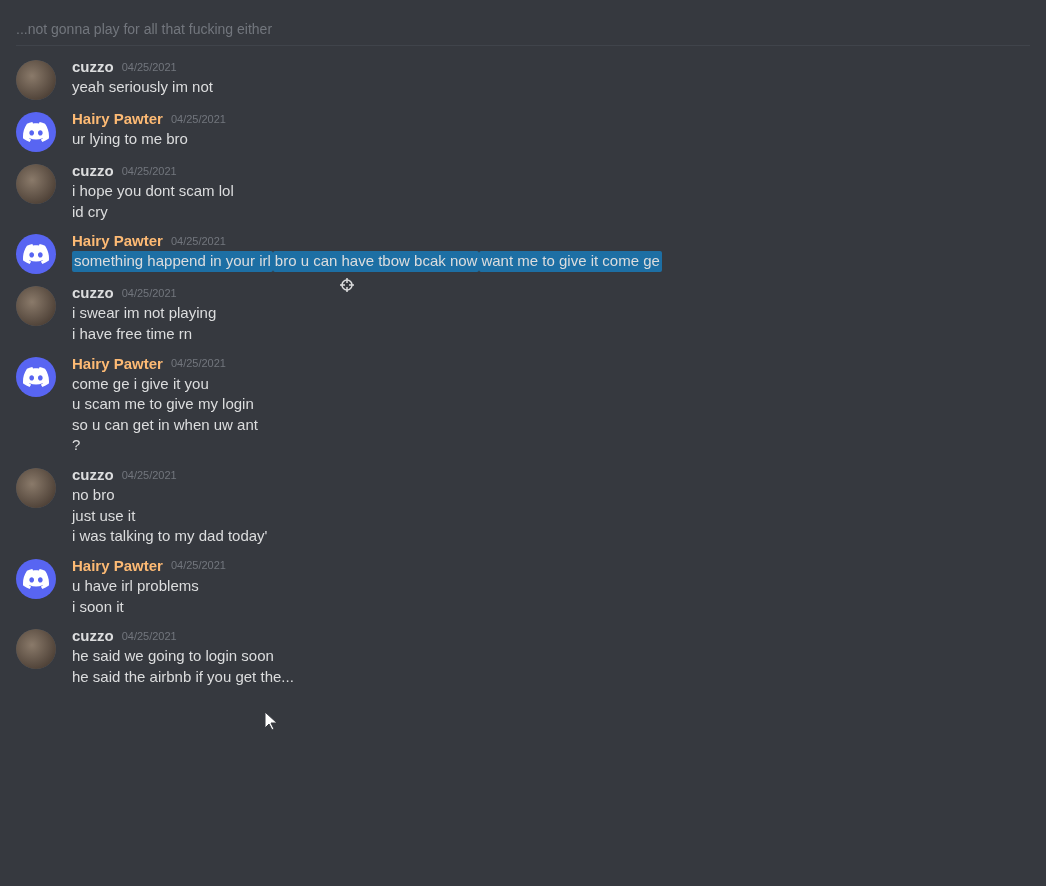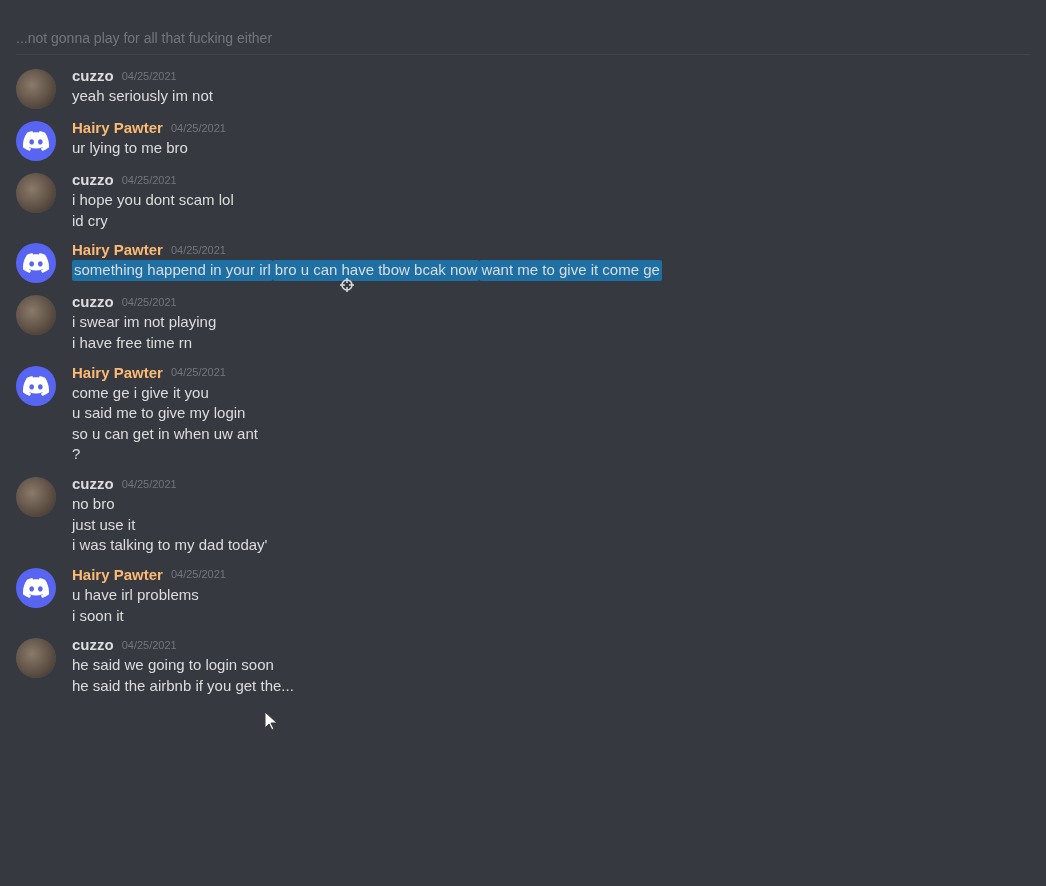--- a/index.html
+++ b/index.html
@@ -6,21 +6,21 @@
     body {
       background-color: #36393f;
       color: #dcddde;
       font-family: 'Whitney', 'Helvetica Neue', Helvetica, Arial, sans-serif;
       font-size: 15px;
       width: 1046px;
       min-height: 886px;
       overflow-x: hidden;
     }
     .messages-container {
-      padding: 26px 16px;
+      padding: 17px 16px;
       display: flex;
       flex-direction: column;
     }
     .message-group {
       display: flex;
       flex-direction: row;
       padding: 4px 0 4px 0;
       margin-bottom: 2px;
       position: relative;
     }
@@ -187,21 +187,21 @@
           <svg viewBox="0 0 71 55" xmlns="http://www.w3.org/2000/svg">
     <path d="M60.1045 4.8978C55.5792 2.8214 50.7265 1.2916 45.6527 0.41542C45.5603 0.39851 45.468 0.440808 45.4204 0.525289C44.7963 1.6353 44.105 3.0834 43.6209 4.2216C38.1637 3.4046 32.7345 3.4046 27.3892 4.2216C26.905 3.0581 26.1886 1.6353 25.5617 0.525289C25.5141 0.443589 25.4218 0.401291 25.3294 0.41542C20.2584 1.2888 15.4057 2.8186 10.8776 4.8978C10.8384 4.9147 10.8048 4.9429 10.7825 4.9795C1.57795 18.7309 -0.943561 32.1443 0.293408 45.3914C0.299005 45.4562 0.335386 45.5182 0.385761 45.5576C6.45866 50.0174 12.3413 52.7249 18.1147 54.5195C18.2071 54.5477 18.305 54.5139 18.3638 54.4378C19.7295 52.5728 20.9469 50.6063 21.9907 48.5383C22.0523 48.4172 21.9935 48.2735 21.8676 48.2256C19.9366 47.4931 18.0979 46.6 16.3292 45.5858C16.1893 45.5041 16.1781 45.304 16.3068 45.2082C16.679 44.9293 17.0513 44.6391 17.4067 44.3461C17.471 44.2926 17.5606 44.2813 17.6362 44.3151C29.2558 49.6202 41.8354 49.6202 53.3179 44.3151C53.3935 44.2785 53.4831 44.2898 53.5502 44.3433C53.9057 44.6363 54.2779 44.9293 54.6529 45.2082C54.7816 45.304 54.7732 45.5041 54.6333 45.5858C52.8646 46.6197 51.0259 47.4931 49.0921 48.2228C48.9662 48.2707 48.9102 48.4172 48.9718 48.5383C50.038 50.6034 51.2554 52.5699 52.5959 54.435C52.6519 54.5139 52.7526 54.5477 52.845 54.5195C58.6464 52.7249 64.529 50.0174 70.6019 45.5576C70.6551 45.5182 70.6887 45.459 70.6943 45.3942C72.1747 30.0791 68.2147 16.7757 60.1968 4.9823C60.1772 4.9429 60.1437 4.9147 60.1045 4.8978ZM23.7259 37.3253C20.2276 37.3253 17.3451 34.1136 17.3451 30.1693C17.3451 26.225 20.1717 23.0133 23.7259 23.0133C27.308 23.0133 30.1626 26.2532 30.1066 30.1693C30.1066 34.1136 27.28 37.3253 23.7259 37.3253ZM47.3178 37.3253C43.8196 37.3253 40.9371 34.1136 40.9371 30.1693C40.9371 26.225 43.7636 23.0133 47.3178 23.0133C50.9 23.0133 53.7545 26.2532 53.6986 30.1693C53.6986 34.1136 50.9 37.3253 47.3178 37.3253Z"></path>
   </svg>
         </div>
         <div class="message-content">
           <div class="message-header">
             <span class="username username-hairy">Hairy Pawter</span>
             <span class="timestamp">04/25/2021</span>
           </div>
           <div class="message-line">come ge i give it you</div>
-          <div class="message-line">u said me to give my login</div>
+          <div class="message-line">u scam me to give my login</div>
           <div class="message-line">so u can get in when uw ant</div>
           <div class="message-line">?</div>
         </div>
       </div>
       <div class="message-group">
         <div class="avatar avatar-user">
           <div class="avatar-img-cuzzo"></div>
         </div>
         <div class="message-content">
           <div class="message-header">

